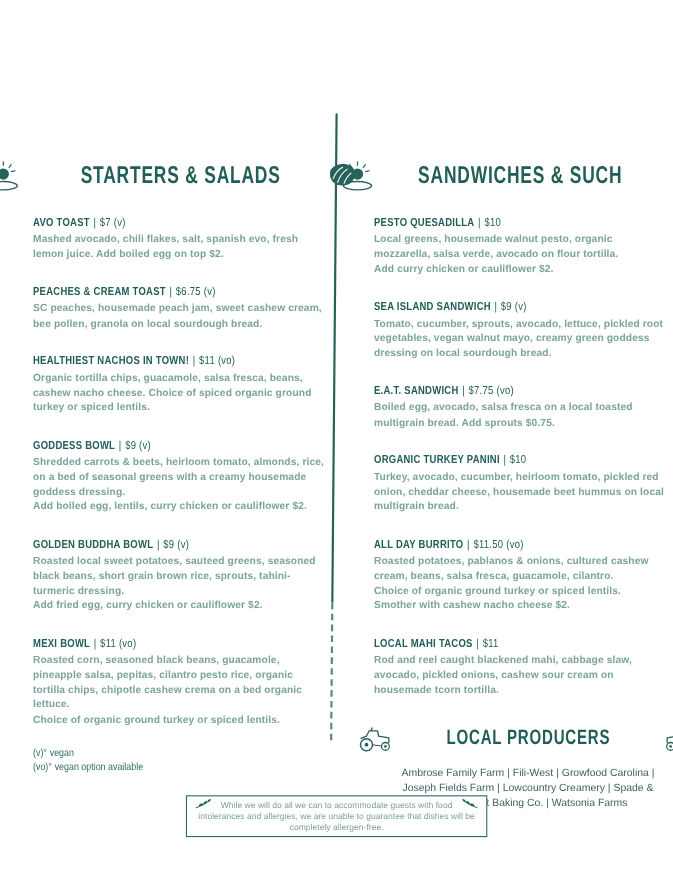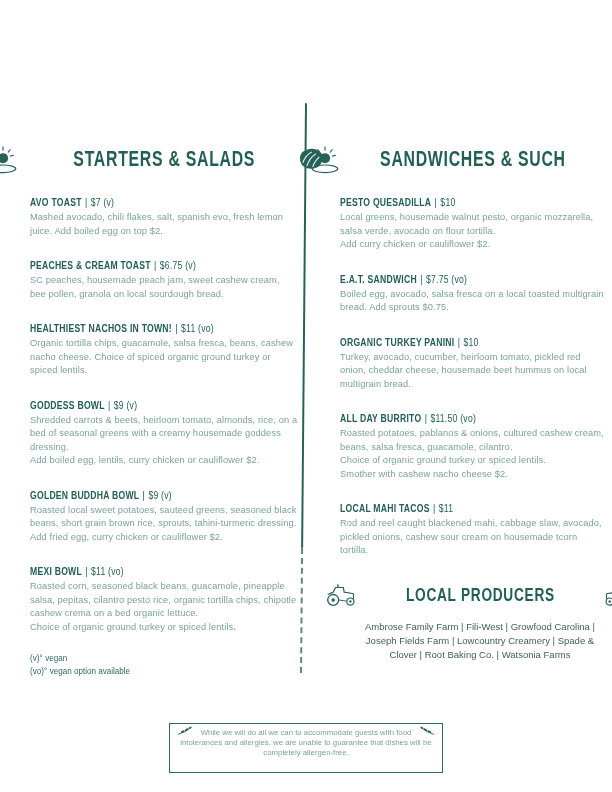--- a/index.html
+++ b/index.html
@@ -24,36 +24,36 @@
   .sec-header { display:flex; align-items:center; justify-content:center; gap:18px; height:48px; margin-bottom:9px; color:#215e56; }
   .sec-title { font-size:22px; font-weight:700; letter-spacing:1px; white-space:nowrap; display:inline-block; transform:scaleX(.72); color:#215e56; }
   .icon { display:inline-block; line-height:0; }
 
   
   .item { margin-bottom:17px; }
   .item-title { color:#215e56; font-weight:700; font-size:10.5px; letter-spacing:.3px; white-space:nowrap;
                 display:inline-block; transform:scaleX(.82); transform-origin:0 50%; margin-bottom:3px; }
   .item-title .pr { font-weight:400; }
   .item-title .sep { margin:0 4px; font-weight:400; }
-  .d { color:#7ba39c; font-size:9.3px; line-height:13.5px; letter-spacing:.1px; }
+  .d { color:#7ba39c; font-size:9.3px; line-height:13.5px; letter-spacing:.1px;font-weight:bold; }
 
   
   .legend { margin-top:12px; color:#2d6b62; font-size:9.5px; line-height:13px; }
   .legend-row { display:block; transform:scaleX(.85); transform-origin:0 50%; white-space:nowrap; }
   .legend-row .mark { margin-right:3px; }
 
   
   .producers { margin-top:2px;margin-left:12px; }
   .producers .sec-header { height:40px; margin-bottom:5px; }
   .producers .sec-title { font-size:19px; }
   .producers-list { color:#40615f; font-size:9.5px; line-height:14px; text-align:center; padding:0 2px; }
 
   
   .footer-box { position:absolute; top:723px; left:50%; transform:translateX(-50%);
-                width:274px; border:1.5px solid #2d6b62; padding:4px 10px 15px; background:#fff; }
+                width:274px; border:1.5px solid #2d6b62; padding:4px 10px 3px; background:#fff; }
   .footer-box .note { color:#7ba39c; font-size:7.8px; line-height:9.8px; text-align:center; }
   .sprig-l { position:absolute; left:6px; top:1px; }
   .sprig-r { position:absolute; right:6px; top:1px; transform:scaleX(-1); }
 </style>
 </head>
 <body>
 
 <div class="page">
 
   <div class="divider">
@@ -169,20 +169,26 @@
     </div>
 
     <div class="item">
       <div class="item-title">
         <span>PESTO QUESADILLA</span><span class="sep">|</span><span class="pr">$10</span>
       </div>
       <p class="d">Local greens, housemade walnut pesto, organic mozzarella, salsa verde, avocado on flour tortilla.</p>
       <p class="d">Add curry chicken or cauliflower $2.</p>
     </div>
 
+    <div class="item">
+      <div class="item-title">
+        <span>SEA ISLAND SANDWICH</span><span class="sep">|</span><span class="pr">$9 (v)</span>
+      </div>
+      <p class="d">Tomato, cucumber, sprouts, avocado, lettuce,  pickled root vegetables, vegan walnut mayo, creamy green goddess dressing on local sourdough bread.</p>
+    </div>
 
     <div class="item">
       <div class="item-title">
         <span>E.A.T. SANDWICH</span><span class="sep">|</span><span class="pr">$7.75 (vo)</span>
       </div>
       <p class="d">Boiled egg, avocado, salsa fresca on a local toasted multigrain bread. Add sprouts $0.75.</p>
     </div>
 
     <div class="item">
       <div class="item-title">

